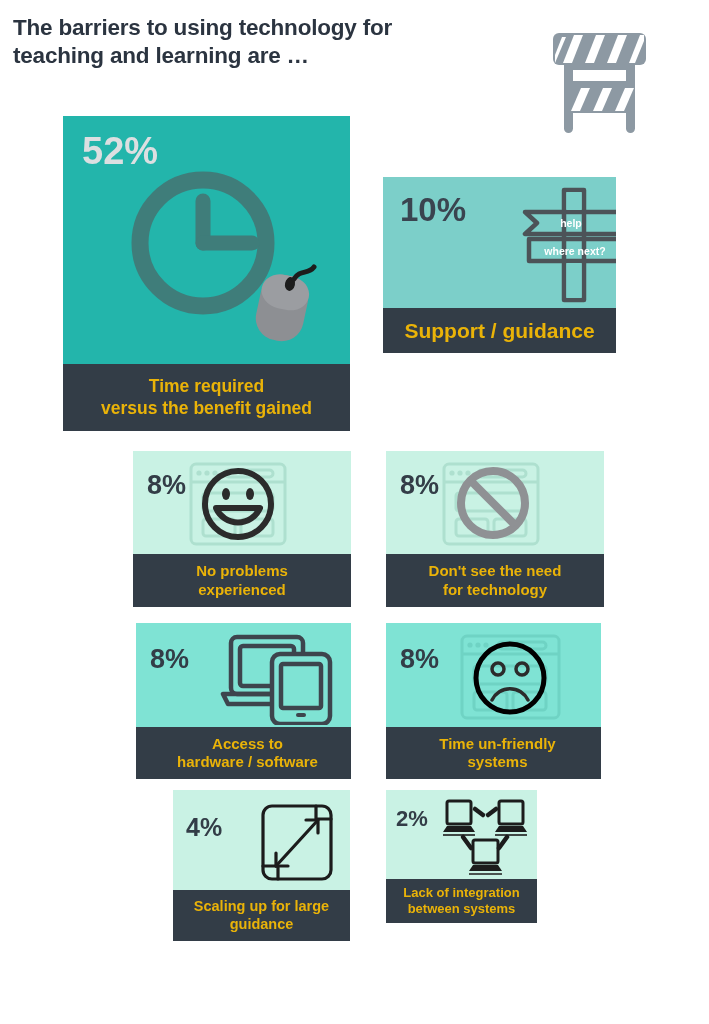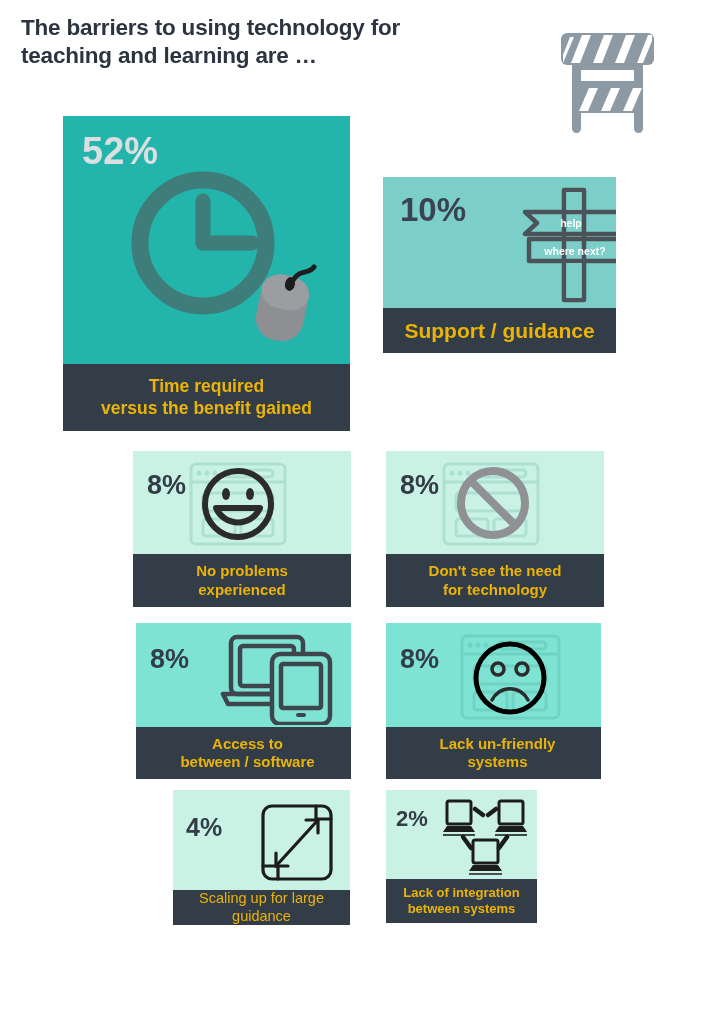--- a/index.html
+++ b/index.html
@@ -15,21 +15,21 @@
   #page {
     position: relative;
     width: 709px;
     height: 1024px;
     background: #ffffff;
   }
 
   
   #header {
     position: absolute;
-    left: 8px; top: 0;
+    left: 0; top: 0;
     width: 647px; height: 150px;
   }
 
   #title {
     position: absolute;
     left: 13px; top: 14px;
     width: 500px;
     font-size: 22.5px;
     font-weight: bold;
     line-height: 1.24;
@@ -107,21 +107,21 @@
   #card-hardware .pct, #card-user .pct { left: 14px; top: 23px; font-size: 27px; color: #333d47; }
   #card-hardware .icon-wrap { left: 82px; top: 5px; width: 125px; height: 97px; }
   #card-user .icon-wrap { left: 62px; top: 5px; width: 125px; height: 97px; }
   #card-hardware .label, #card-user .label { height: 52px; font-size: 15px; font-weight: bold; padding-left: 8px; }
 
   
   #card-scaling { left: 173px; top: 790px; width: 177px; }
   #card-scaling .art { height: 100px; background: #c9f2e4; }
   #card-scaling .pct { left: 13px; top: 25px; font-size: 25px; color: #333d47; }
   #card-scaling .icon-wrap { left: 84px; top: 10px; width: 80px; height: 85px; }
-  #card-scaling .label { height: 35px; font-size: 14.5px; font-weight: normal; }
+  #card-scaling .label { height: 51px; font-size: 14.5px; font-weight: bold; }
 
   #card-integration { left: 386px; top: 790px; width: 151px; }
   #card-integration .art { height: 89px; background: #c9f2e4; }
   #card-integration .pct { left: 10px; top: 18px; font-size: 22px; color: #333d47; }
   #card-integration .icon-wrap { left: 55px; top: 6px; width: 90px; height: 82px; }
   #card-integration .label { height: 44px; font-size: 13px; font-weight: bold; }
 
   .label-line { display: block; }
 </style>
 </head>
@@ -292,21 +292,21 @@
           </g>
 
           <rect x="54" y="26" width="58" height="70" rx="8" fill="#7fe3d4" stroke="#3d454d" stroke-width="4.5"></rect>
           <rect x="63" y="36" width="40" height="44" rx="2" fill="none" stroke="#3d454d" stroke-width="4.5"></rect>
           <rect x="78" y="85" width="10" height="4" rx="2" fill="#3d454d"></rect>
         </svg>
       </div>
     </div>
     <div class="label">
       <span class="label-line">Access to</span>
-      <span class="label-line">between / software</span>
+      <span class="label-line">hardware / software</span>
     </div>
   </div>
 
   <div class="card" id="card-user">
     <div class="art">
       <div class="pct">8%</div>
       <div class="icon-wrap">
         <svg viewBox="0 0 125 97">
           <g fill="none" stroke="#6fd3c4" stroke-width="3" stroke-linejoin="round">
             <rect x="14" y="8" width="97" height="82" rx="5"></rect>
@@ -323,21 +323,21 @@
           </g>
 
           <circle cx="62" cy="50" r="34" fill="none" stroke="#000000" stroke-width="5"></circle>
           <circle cx="50" cy="41" r="6" fill="none" stroke="#2b2b2b" stroke-width="3.5"></circle>
           <circle cx="74" cy="41" r="6" fill="none" stroke="#2b2b2b" stroke-width="3.5"></circle>
           <path d="M44 72 A20 20 0 0 1 80 72" fill="none" stroke="#2b2b2b" stroke-width="3.5" stroke-linecap="round"></path>
         </svg>
       </div>
     </div>
     <div class="label">
-      <span class="label-line">Lack un-friendly</span>
+      <span class="label-line">Time un-friendly</span>
       <span class="label-line">systems</span>
     </div>
   </div>
 
   <div class="card" id="card-scaling">
     <div class="art">
       <div class="pct">4%</div>
       <div class="icon-wrap">
         <svg viewBox="0 0 80 85">
           <g fill="none" stroke="#1c1c1c" stroke-width="3.2" stroke-linejoin="round" stroke-linecap="round">

